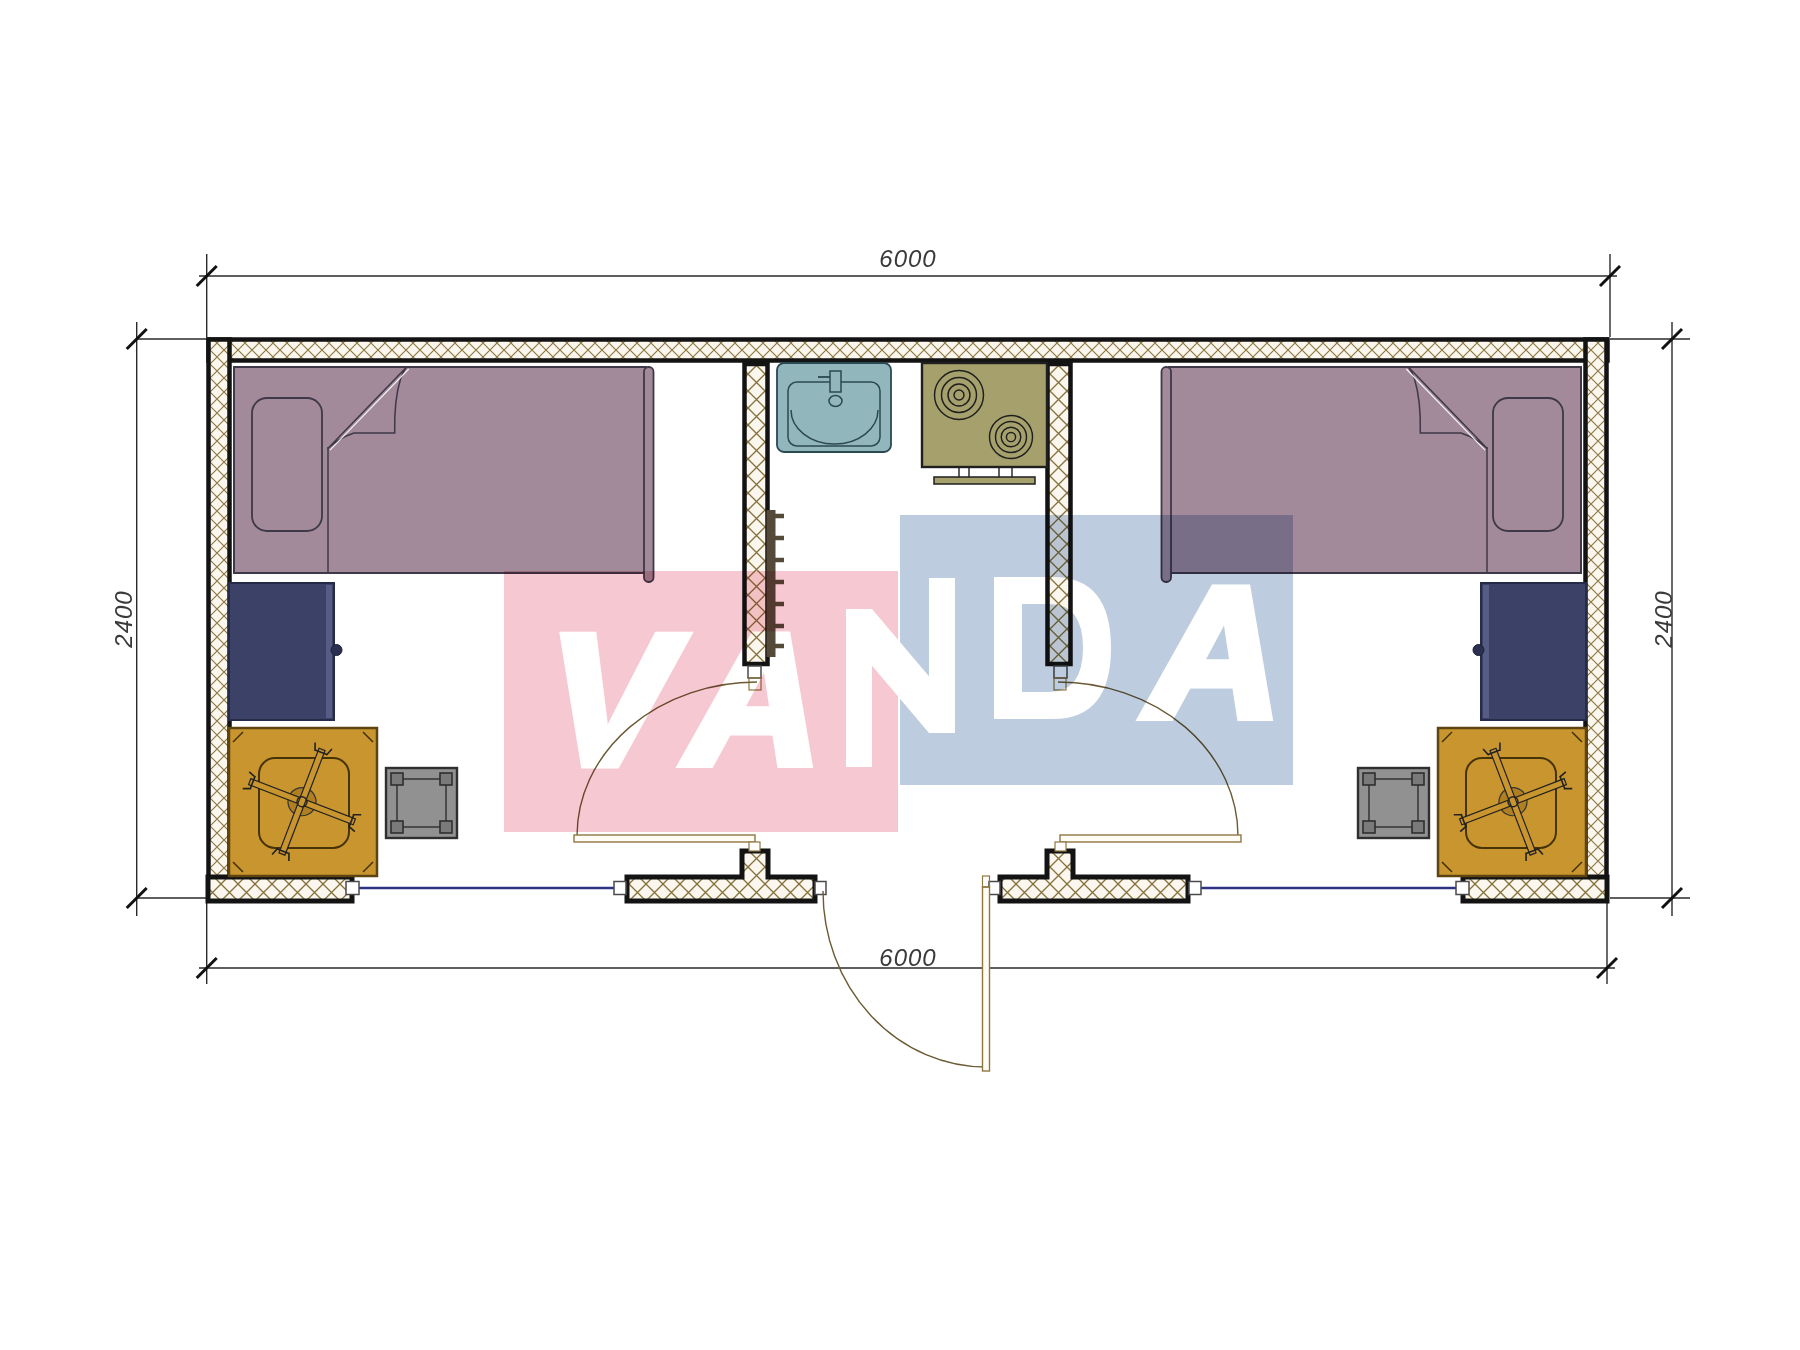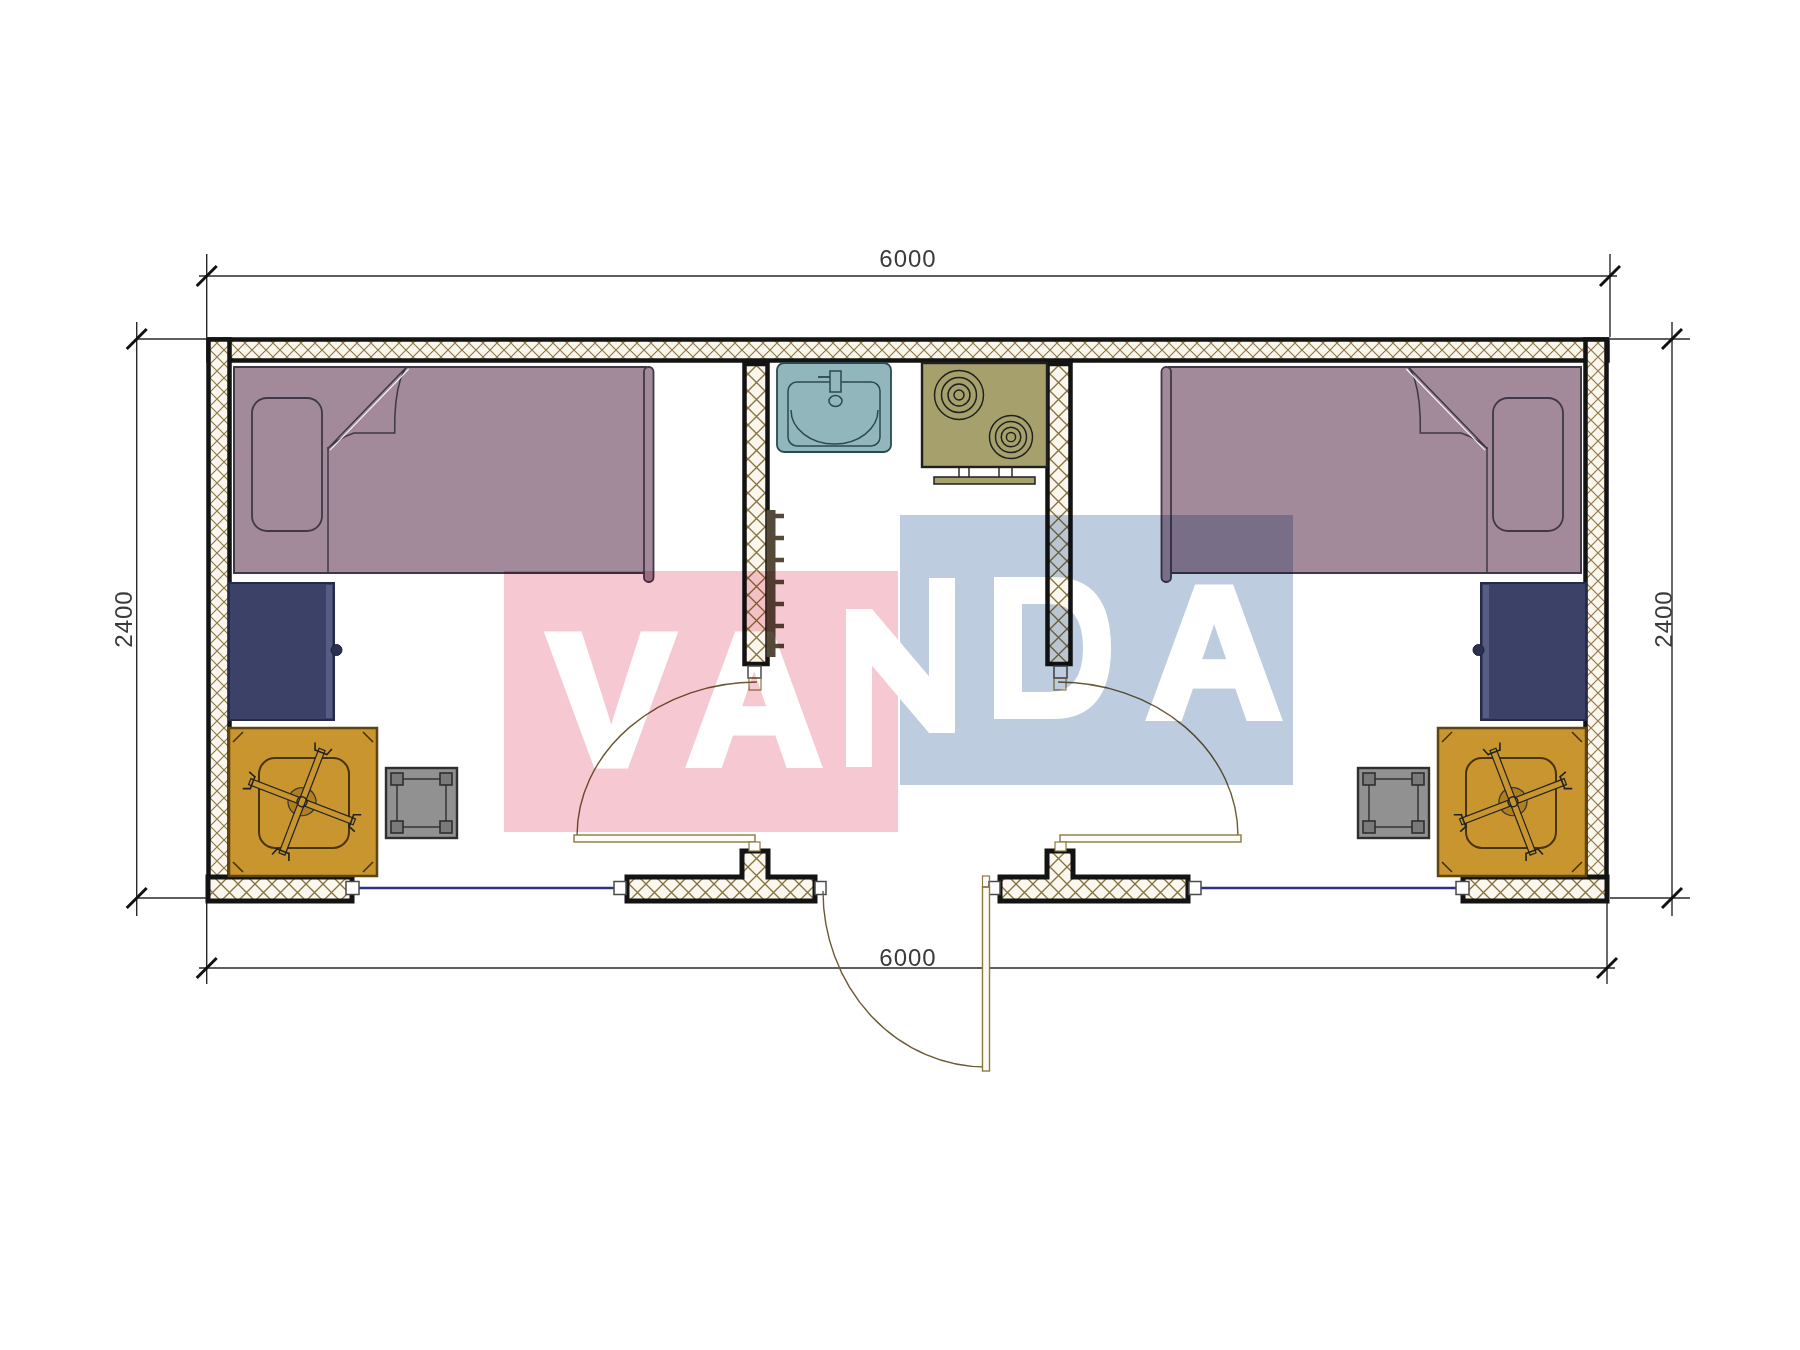--- a/index.html
+++ b/index.html
@@ -1,16 +1,16 @@
 <!DOCTYPE html>
 <html><head>
 <meta charset="utf-8">
 <style>
   html,body{margin:0;padding:0;background:#ffffff;}
-  #page{width:1800px;height:1148px;position:relative;font-family:"Liberation Sans", sans-serif;}
+  #page{width:1800px;height:1148px;position:relative;font-family:"Liberation Sans", sans-serif;font-style:italic;}
 </style>
 </head>
 <body>
 <div id="page">
 <svg width="1800" height="1350" viewBox="0 0 1800 1350">
 <defs>
   <pattern id="h1" width="14" height="14" patternUnits="userSpaceOnUse">
     <rect width="14" height="14" fill="#fbf7ee"></rect>
     <path d="M0,0 L14,14 M14,0 L0,14" stroke="#8d7743" stroke-width="1.15"></path>
   </pattern>

